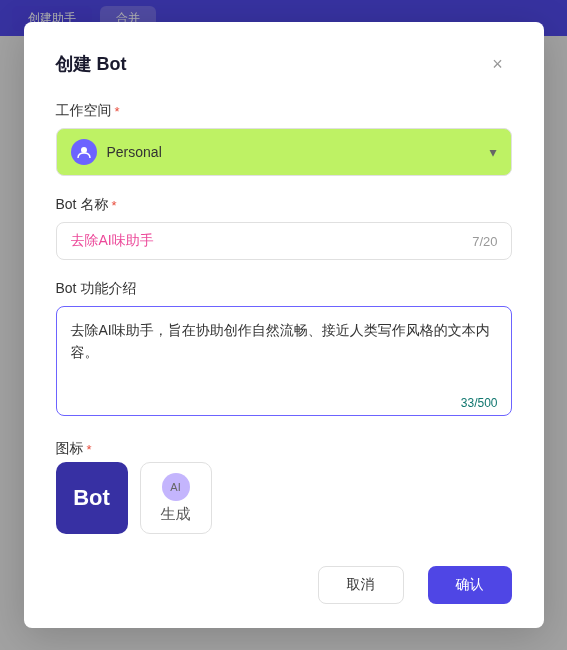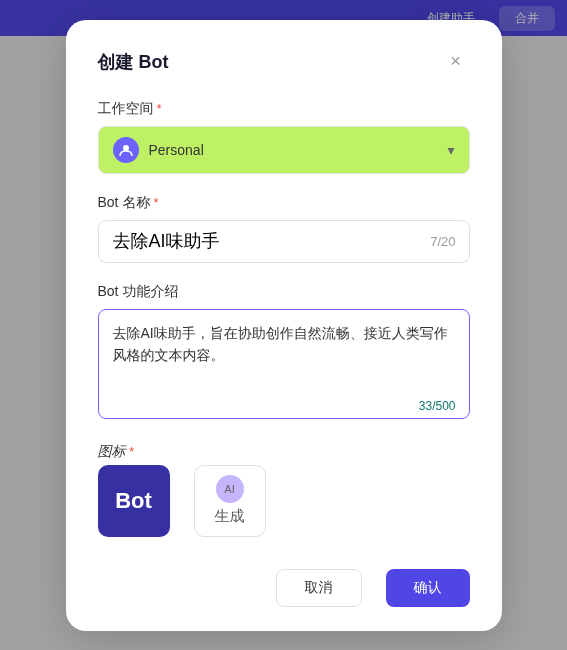--- a/index.html
+++ b/index.html
@@ -23,22 +23,22 @@
       position: absolute;
       top: 0; left: 0; right: 0; bottom: 0;
       background: rgba(0,0,0,0.3);
       display: flex;
       align-items: center;
       justify-content: center;
     }
 
     .modal {
       background: #fff;
-      border-radius: 20px;
-      width: 436px;
+      border-radius: 8px;
+      width: 520px;
       padding: 28px 32px 24px 32px;
       position: relative;
       box-shadow: 0 8px 40px rgba(0,0,0,0.18);
     }
 
     .modal-header {
       display: flex;
       align-items: center;
       justify-content: space-between;
       margin-bottom: 24px;
@@ -126,22 +126,22 @@
 
     .name-input-wrapper {
       position: relative;
     }
 
     .name-input {
       width: 100%;
       border: 1.5px solid #e0e0e0;
       border-radius: 8px;
       padding: 10px 56px 10px 14px;
-      font-size: 18px;
-      color: #000000;
+      font-size: 14px;
+      color: #ec4899;
       outline: none;
       font-family: inherit;
     }
 
     .char-count {
       position: absolute;
       right: 14px;
       top: 50%;
       transform: translateY(-50%);
       font-size: 13px;
@@ -179,27 +179,26 @@
     }
 
     .icon-label {
       font-size: 14px;
       color: #333;
       font-weight: 500;
       margin-bottom: 4px;
       display: flex;
       align-items: center;
       gap: 3px;
-      font-style: italic;
     }
 
     .icon-options {
       display: flex;
       align-items: flex-end;
-      gap: 24px;
+      gap: 12px;
     }
 
     .icon-selected {
       width: 72px;
       height: 72px;
       background: #3730a3;
       border-radius: 10px;
       display: flex;
       align-items: center;
       justify-content: center;
@@ -273,21 +272,21 @@
     .top-bar {
       position: absolute;
       top: 0;
       left: 0;
       right: 0;
       height: 36px;
       background: #5048e5;
       border-radius: 0;
       display: flex;
       align-items: center;
-      justify-content: flex-end;
+      justify-content: flex-start;
       padding: 16px 12px;
       gap: 8px;
     }
 
     .top-bar-btn {
       padding: 4px 16px;
       border-radius: 6px;
       font-size: 12px;
       cursor: pointer;
       border: none;

